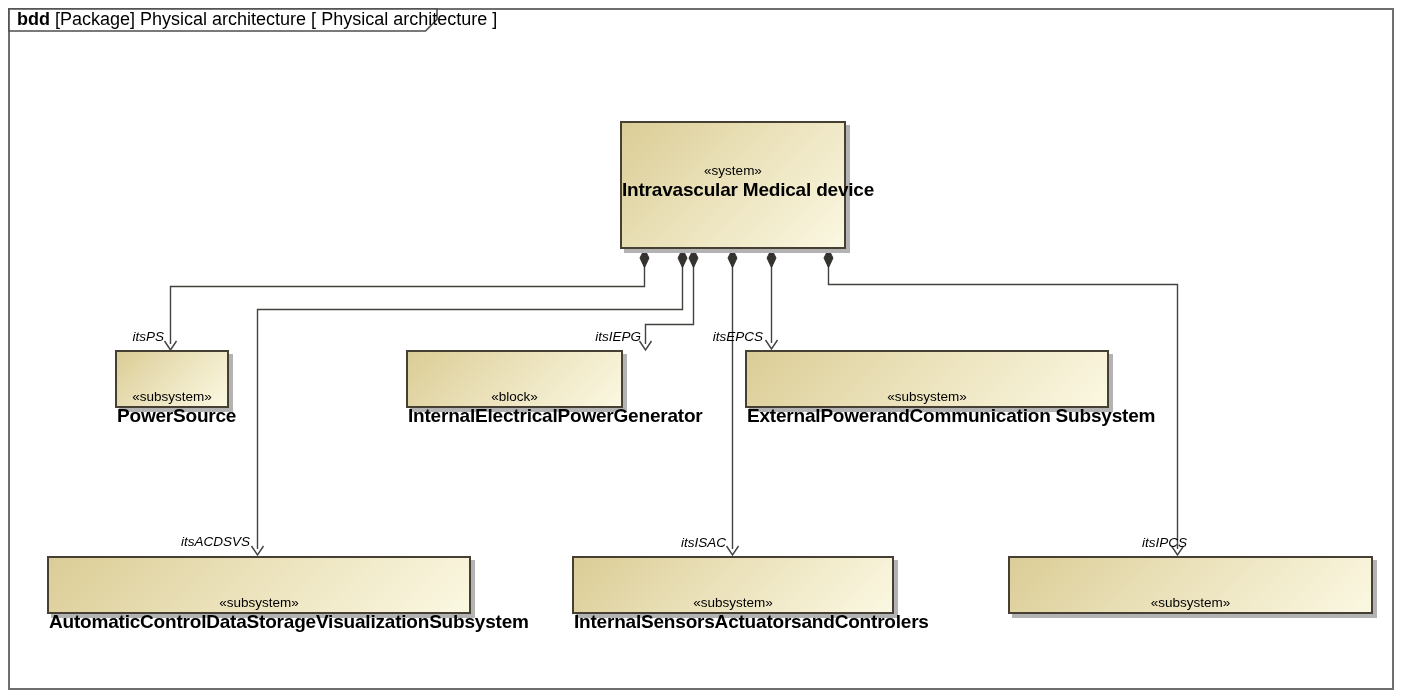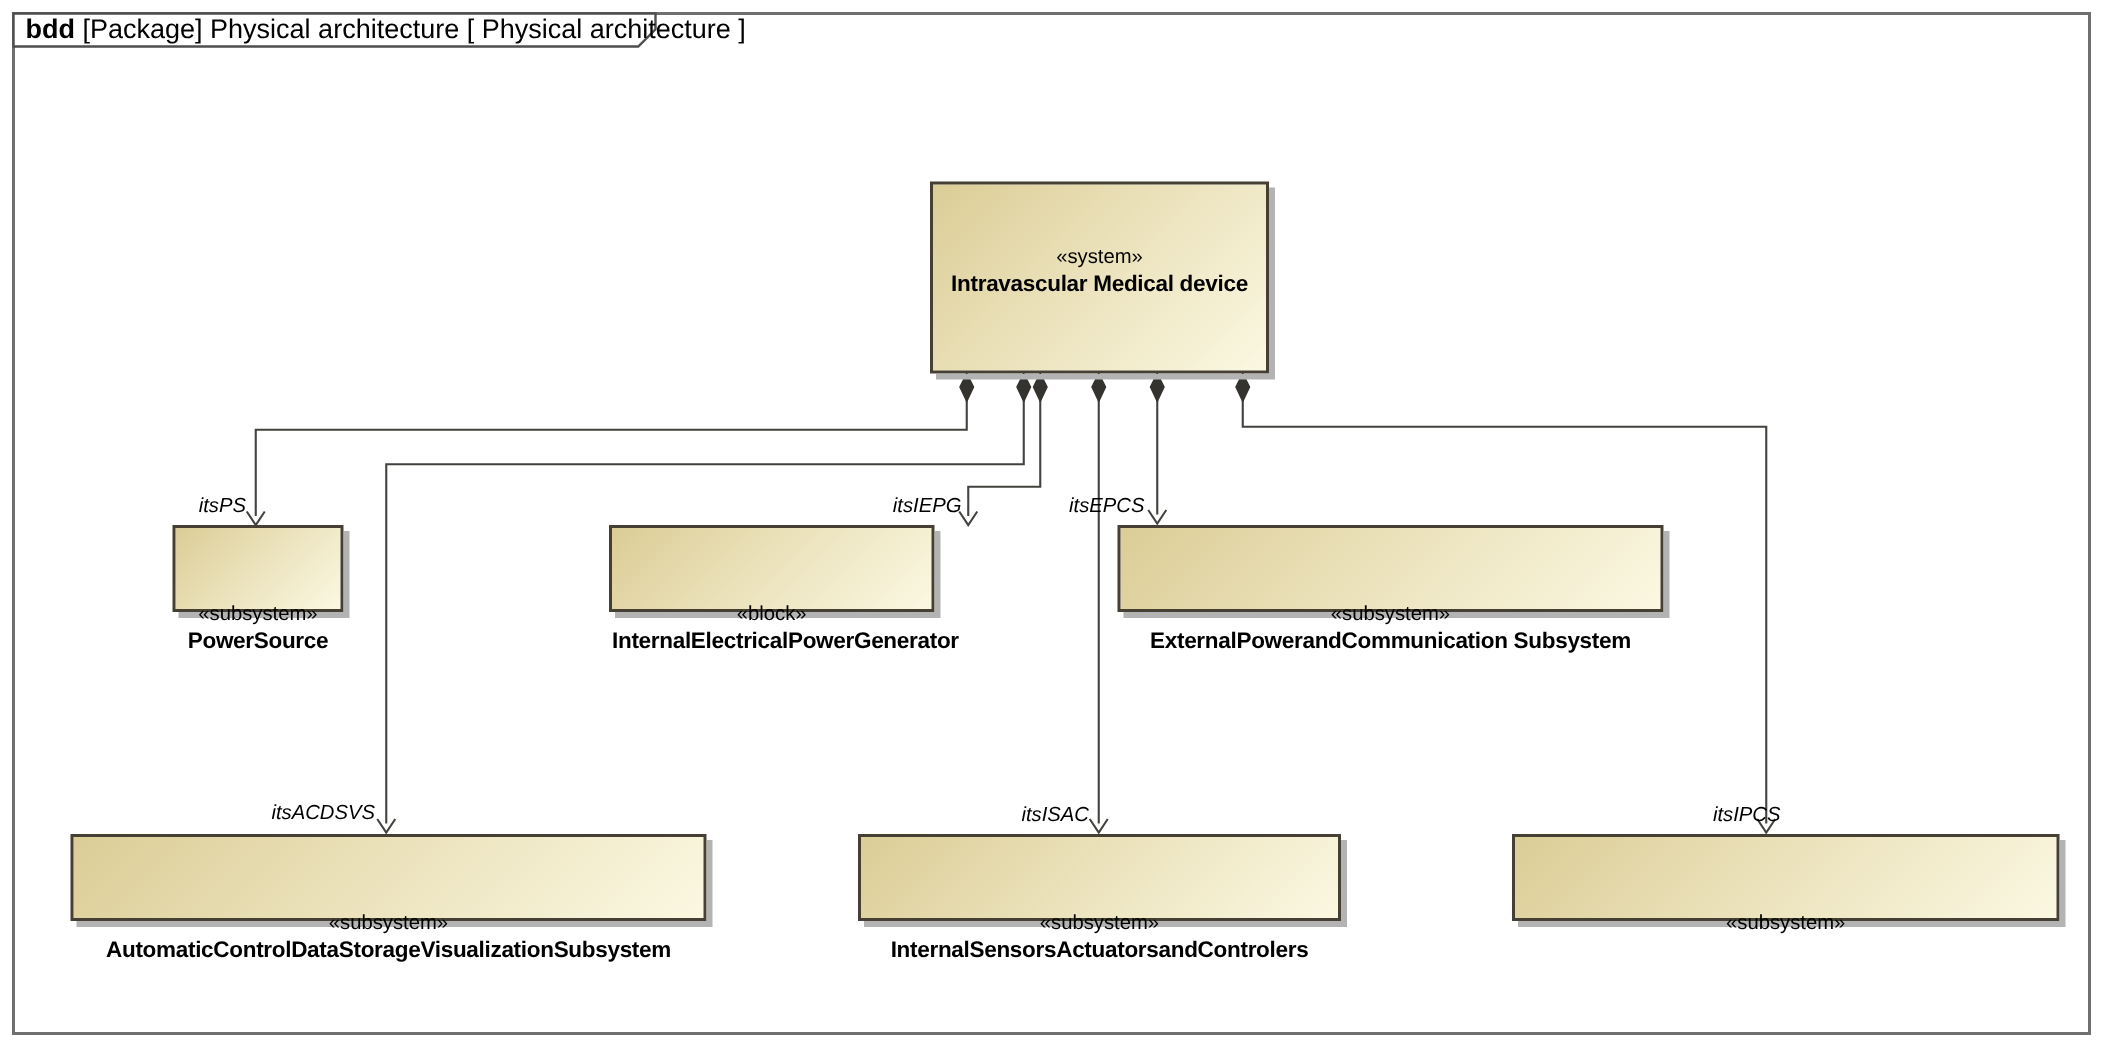--- a/index.html
+++ b/index.html
@@ -22,24 +22,24 @@
   .tab-title{
     position:absolute;left:17px;top:11px;z-index:3;font-size:18px;line-height:16px;white-space:pre;
   }
   .tab-title .kw{font-weight:bold;}
   
   .node{
     position:absolute;z-index:2;box-sizing:border-box;
     border:2px solid #454033;
     background:linear-gradient(135deg,#dbcd96 0%,#e9dfb6 40%,#fbf8e2 100%);
     box-shadow:4px 4px 0 0 #b3b3b3;
-    text-align:center;padding-top:18px;
+    text-align:center;padding-top:6px;
   }
   .stereo{font-size:13.5px;line-height:19px;margin-top:29px;}
-  .bname{font-size:15px;font-weight:bold;line-height:20px;letter-spacing:-0.2px;white-space:nowrap;}
+  .bname{font-size:19px;font-weight:bold;line-height:20px;letter-spacing:-0.2px;white-space:nowrap;}
   .n-system{left:620px;top:121px;width:226px;height:128px;padding-top:9px;}
   .n-ps{left:115px;top:350px;width:114px;height:58px;}
   .n-iepg{left:406px;top:350px;width:217px;height:58px;}
   .n-epcs{left:745px;top:350px;width:364px;height:58px;}
   .n-acdsvs{left:47px;top:556px;width:424px;height:58px;}
   .n-isac{left:572px;top:556px;width:322px;height:58px;}
   .n-ipcs{left:1008px;top:556px;width:365px;height:58px;}
   
   .clabel{position:absolute;z-index:2;font-size:13.5px;line-height:15px;text-align:right;white-space:nowrap;font-style:italic;}
   .l-ps{left:118px;top:329px;width:46px;}

